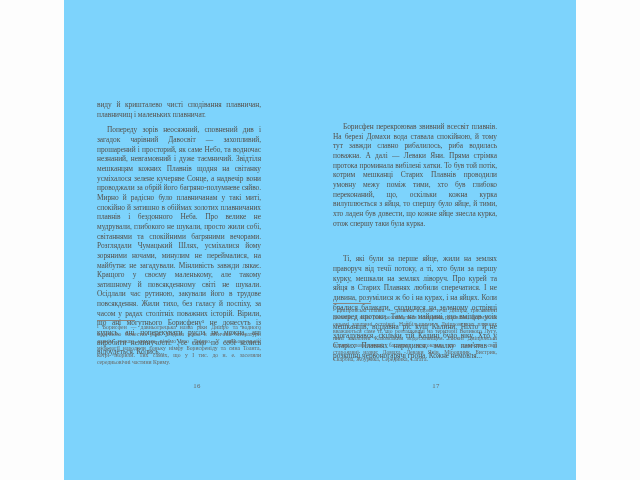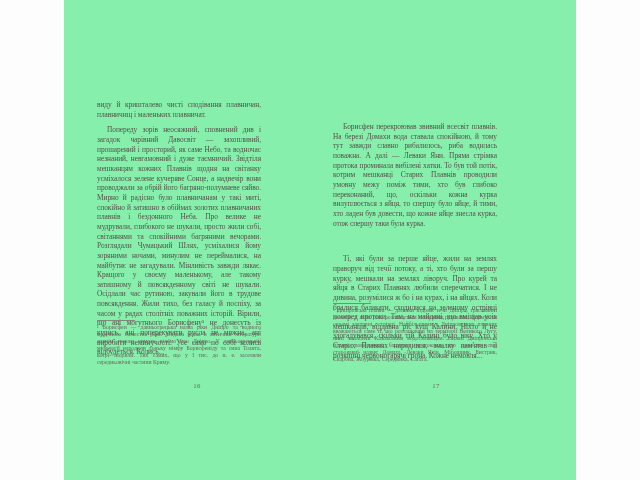--- a/index.html
+++ b/index.html
@@ -13,21 +13,21 @@
     height: 480px;
     background: #fdfdfd;
     overflow: hidden;
     font-family: "Liberation Serif", "DejaVu Serif", serif;
   }
   .page {
     position: absolute;
     top: 0;
     width: 256px;
     height: 480px;
-    background: #86efac;
+    background: #7dd3fc;
   }
   .page-left  { left: 64px; }
   .page-right { left: 320px; }
 
   .body-text {
     position: absolute;
     width: 164px;
     color: #56504a;
     font-size: 7.4px;
     line-height: 9.65px;

